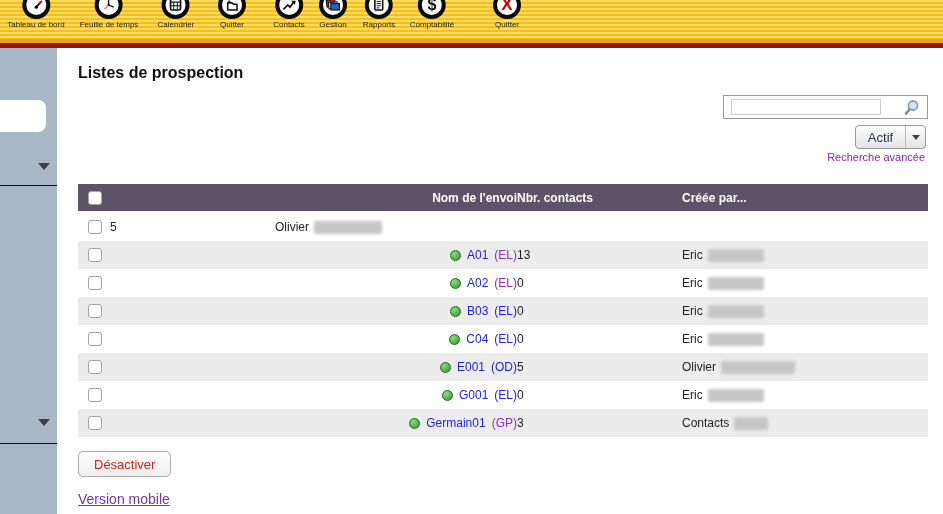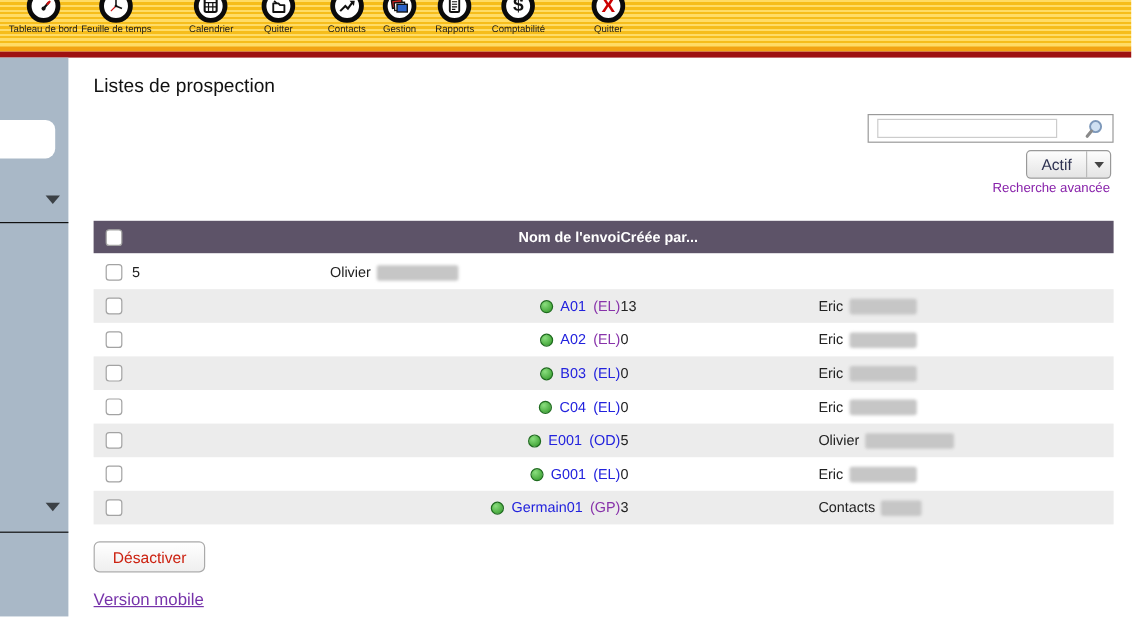--- a/index.html
+++ b/index.html
@@ -22,21 +22,21 @@
   
   .sidebar { position:absolute; left:0; top:48px; width:57px; height:466px; background:#a9b8c7; }
   .sb-field { position:absolute; left:-10px; top:52px; width:56px; height:32px; background:#fff; border-radius:8px; border:none; }
   .sb-arrow { position:absolute; right:7px; width:0; height:0; border-left:6px solid transparent;
     border-right:6px solid transparent; border-top:7px solid #3c4146; cursor:pointer; }
   .sb-arrow.a1 { top:115px; } .sb-arrow.a2 { top:371px; }
   .sb-line { position:absolute; left:0; width:57px; border-top:1px solid #101010; }
   .sb-line.l1 { top:137px; } .sb-line.l2 { top:395px; }
 
   
-  .page-title { position:absolute; left:78px; top:64px; font-size:16px; font-weight:normal; color:#111; }
+  .page-title { position:absolute; left:78px; top:64px; font-size:16px; font-weight:bold; color:#111; }
   .add-link { position:absolute; left:78px; top:96px; font-size:12px; color:#2222dd; text-decoration:underline; cursor:pointer; }
 
   .search-wrap { position:absolute; left:723px; top:95px; width:205px; height:24px; border:1px solid #9a9a9a; background:#fff; }
   .search-input { position:absolute; left:7px; top:3px; width:150px; height:16px; border:1px solid #ccc; font-size:12px; padding:0 3px; outline:none; }
   .search-btn { position:absolute; right:5px; top:2px; width:19px; height:19px; border:none; background:transparent; cursor:pointer; padding:0; }
 
   .filter-btn { position:absolute; left:855px; top:125px; width:71px; height:24px; border:1px solid #999;
     border-radius:4px; background:linear-gradient(#fdfdfd,#e4e4e4); display:flex; align-items:stretch; cursor:pointer; padding:0; }
   .filter-main { flex:1; display:flex; align-items:center; justify-content:center; font-size:13px; color:#2f3352; }
   .filter-arrow { width:20px; border-left:1px solid #bbb; display:flex; align-items:center; justify-content:center; }
@@ -77,21 +77,21 @@
     <div class="tb-item" style="left:36px">
       <span class="tb-circle">
         <svg width="28" height="28" viewBox="0 0 28 28">
           <line x1="14" y1="17" x2="20" y2="10" stroke="#111" stroke-width="2.6" stroke-linecap="round"></line>
           <line x1="18.5" y1="11.5" x2="21" y2="9" stroke="#cc1111" stroke-width="2.6" stroke-linecap="round"></line>
           <circle cx="14" cy="17" r="2.4" fill="#111"></circle>
         </svg>
       </span>
       <span class="tb-label">Tableau de bord</span>
     </div>
-    <div class="tb-item" style="left:97px">
+    <div class="tb-item" style="left:109px">
       <span class="tb-circle">
         <svg width="28" height="28" viewBox="0 0 28 28">
           <line x1="14" y1="14" x2="14" y2="5" stroke="#111" stroke-width="1.8"></line>
           <line x1="14" y1="14" x2="21" y2="17" stroke="#111" stroke-width="1.8"></line>
           <line x1="14" y1="14" x2="8" y2="20" stroke="#cc1111" stroke-width="1.4"></line>
           <circle cx="14" cy="14" r="1.6" fill="#111"></circle>
         </svg>
       </span>
       <span class="tb-label">Feuille de temps</span>
     </div>
@@ -192,20 +192,21 @@
   <a class="adv-link">Recherche avancée</a>
 
   <div class="tbl">
     <div class="thead">
       <span class="c-check">
           <input type="checkbox" class="cb" style="">
         </span>
       <span class="c-name">
           <span class="pad">Nom de l'envoi</span>
         </span>
+      <span class="c-num">Nbr. contacts</span>
       <span class="c-creator">Créée par...</span>
     </div>
 
     <div class="trow">
       <span class="c-check">
           <input type="checkbox" class="cb" style="">
         </span>
       <span class="c-num">5</span>
       <span class="c-creator">
           <span>Olivier</span>

